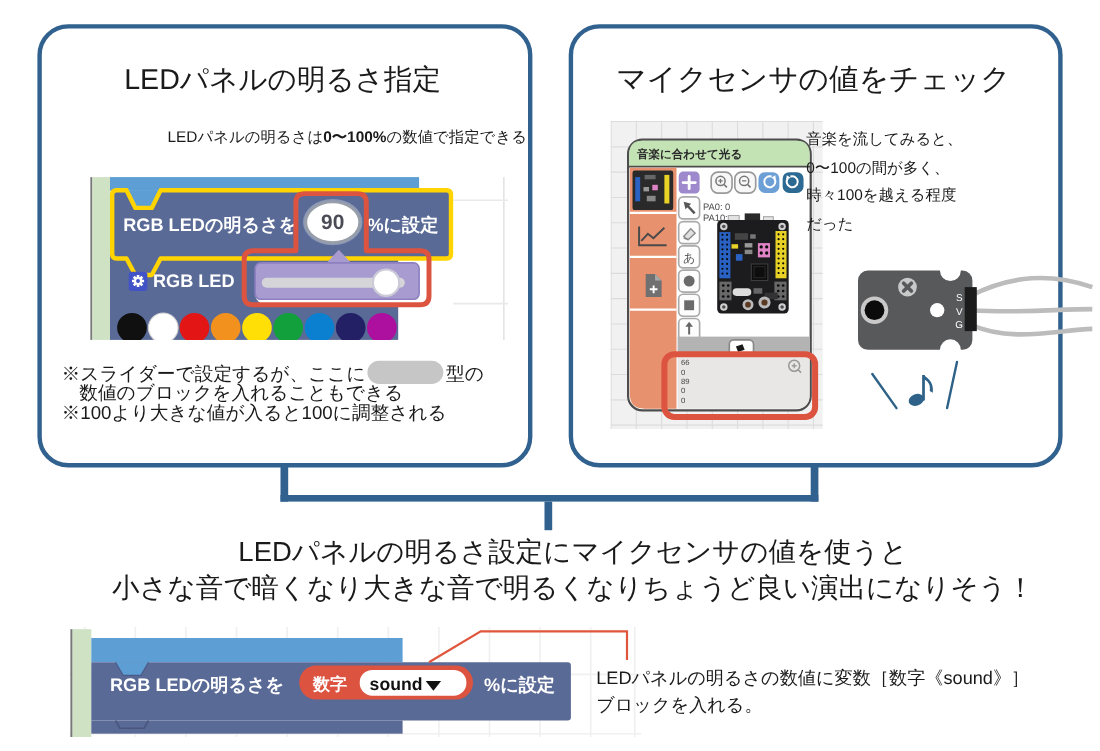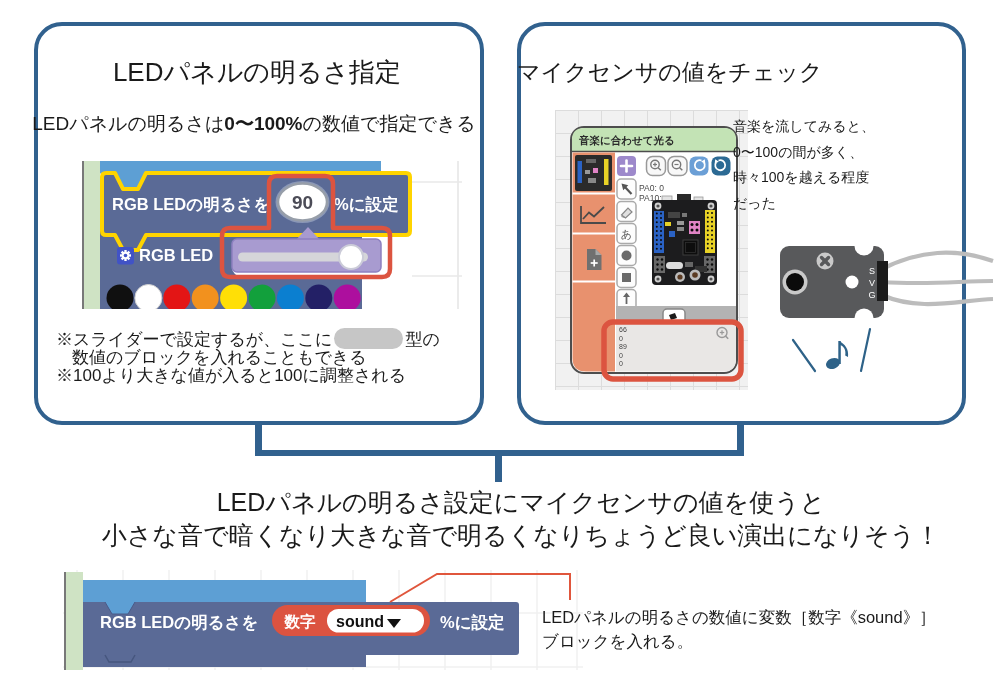--- a/index.html
+++ b/index.html
@@ -9,22 +9,22 @@
 </style></head>
 <body>
 <div class="abs panel" style="left:34px;top:22px;width:450px;height:403px"></div>
 <div class="abs panel" style="left:517px;top:22px;width:449px;height:403px"></div>
 <div class="abs conn" style="left:255px;top:423px;width:7px;height:33px"></div>
 <div class="abs conn" style="left:737px;top:423px;width:7px;height:33px"></div>
 <div class="abs conn" style="left:255px;top:450px;width:489px;height:6px"></div>
 <div class="abs conn" style="left:495px;top:456px;width:7px;height:26px"></div>
 
 <div class="abs" style="left:34px;top:57px;width:446px;text-align:center;font-size:26px;line-height:30px">LEDパネルの明るさ指定</div>
-<div class="abs" style="left:517px;top:57px;width:445px;font-size:23px;line-height:30px">マイクセンサの値をチェック</div>
-<div class="abs" style="left:29px;top:111px;width:450px;text-align:center;font-size:19px;line-height:26px">LEDパネルの明るさは<b>0〜100%</b>の数値で指定できる</div>
+<div class="abs" style="left:517px;top:57px;width:445px;text-align:center;font-size:27px;line-height:30px">マイクセンサの値をチェック</div>
+<div class="abs" style="left:29px;top:111px;width:450px;text-align:right;font-size:14px;line-height:26px">LEDパネルの明るさは<b>0〜100%</b>の数値で指定できる</div>
 
 <svg class="abs" style="left:82px;top:161px" width="380" height="148" viewBox="0 0 380 148">
 <line x1="376" y1="0" x2="376" y2="148" stroke="#e4e4e4" stroke-width="1.5"></line>
 <line x1="330" y1="21" x2="380" y2="21" stroke="#e9e9e9" stroke-width="1.5"></line>
 <line x1="330" y1="115" x2="380" y2="115" stroke="#e9e9e9" stroke-width="1.5"></line>
 <rect x="0" y="0" width="2" height="148" fill="#787878"></rect>
 <rect x="2" y="0" width="16" height="148" fill="#cfe3c4"></rect>
 <rect x="18" y="64" width="262" height="84" fill="#5a6a96"></rect>
 <rect x="150" y="86" width="162" height="30" rx="10" fill="#ffffff"></rect>
 <rect x="18" y="0" width="281" height="12.5" fill="#5d9fd4"></rect>

